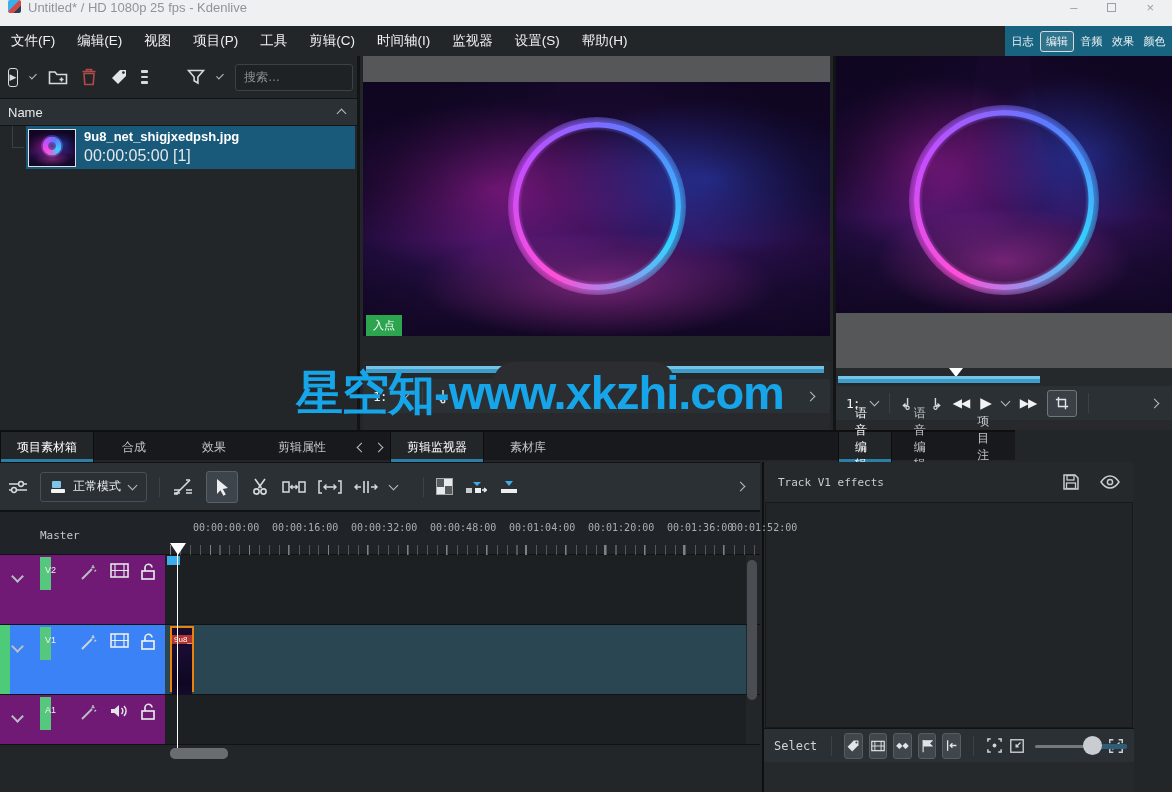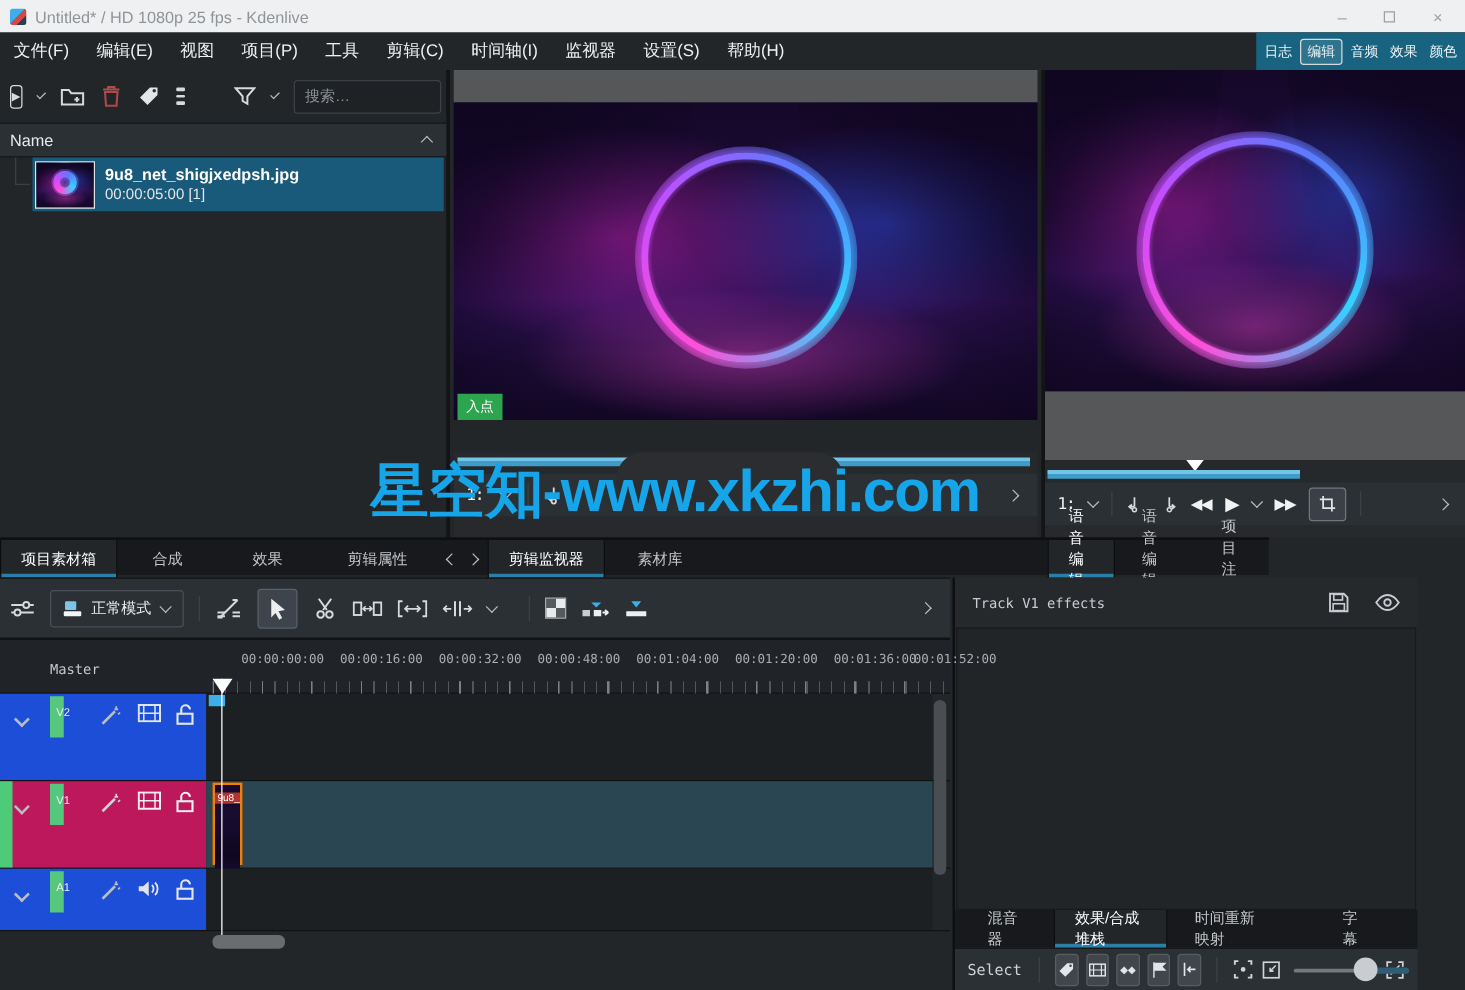--- a/index.html
+++ b/index.html
@@ -5,21 +5,21 @@
   * { margin:0; padding:0; box-sizing:border-box; }
   html,body { background:#191b1d; }
   .app { position:relative; width:1172px; height:792px; overflow:hidden;
          font-family:"Liberation Sans","DejaVu Sans",sans-serif; color:#e8eaec;
          background:#232629; }
   .abs { position:absolute; }
   .mono { font-family:"DejaVu Sans Mono","Liberation Mono",monospace; }
 
   
   .titlebar { left:0; top:0; width:1172px; height:26px; background:#eff0f2;
-              color:#8f9499; font-size:13px; display:flex; align-items:center; }
+              color:#8f9499; font-size:13px; display:flex; align-items:flex-start; }
   .appicon { width:13px; height:13px; margin:0 7px 0 8px;
              background:linear-gradient(135deg,#3daee9 0 45%,#d04a4a 45% 70%,#2c3e50 70%); border-radius:2px; }
   .winbtns { margin-left:auto; display:flex; align-items:center; gap:30px; margin-right:18px; color:#9aa0a5; }
   .winbtns span { cursor:default; font-size:13px; }
   .maxbox { width:9px; height:9px; border:1.4px solid #9aa0a5; display:inline-block; }
 
   
   .menubar { left:0; top:26px; width:1172px; height:30px; background:#232629; display:flex; align-items:center; }
   .menuitem { padding:0 11px; font-size:13.5px; color:#eff0f1; line-height:30px; }
   .wsblock { position:absolute; right:0; top:0; height:30px; width:167px; background:#186480;
@@ -46,21 +46,21 @@
   .searchbox::placeholder { color:#8b9095; }
   .nameheader { height:28px; background:#2b3034; border-top:1px solid #121416; border-bottom:1px solid #121416;
                 display:flex; align-items:center; padding:0 12px 0 8px; font-size:13px; color:#e8eaec; }
   .cliprow { position:relative; height:43px; display:flex; align-items:center; }
   .cliprow .sel { position:absolute; left:26px; top:0; right:2px; bottom:0; background:#19597a; }
   .treeline { position:absolute; left:12px; top:0; width:12px; height:22px;
               border-left:1px solid #3b4045; border-bottom:1px solid #3b4045; }
   .thumb { position:relative; z-index:2; width:48px; height:38px; margin-left:28px; border:1px solid #dfe2e5; }
   .clipmeta { position:relative; z-index:2; margin-left:8px; line-height:1.25; }
   .clipname { font-size:13px; font-weight:bold; color:#fff; }
-  .clipdur { font-size:12px; color:#e3e7e9; }
+  .clipdur { font-size:16px; color:#e3e7e9; }
 
   
   .scene { position:relative; overflow:hidden;
     background:
       radial-gradient(ellipse 55% 30% at 50% 80%, rgba(245,70,210,.40), transparent 70%),
       radial-gradient(ellipse 60% 55% at 28% 42%, rgba(205,35,185,.50), transparent 62%),
       radial-gradient(ellipse 55% 50% at 74% 38%, rgba(55,90,255,.48), transparent 62%),
       linear-gradient(180deg,#150828 0%,#1d0b3a 42%,#321258 62%,#1a0b33 82%,#120724 100%); }
   .scene::before { content:""; position:absolute; left:-8%; top:-10%; width:45%; height:120%;
       background:linear-gradient(115deg, rgba(10,4,26,.55) 0 30%, transparent 70%); transform:rotate(8deg); }
@@ -132,23 +132,23 @@
   
   .tlarea { left:0; top:512px; width:760px; height:304px; background:#232629; }
   .tlruler { position:absolute; left:0; top:0; width:760px; height:43px; background:#202327; border-bottom:1px solid #101214; }
   .master { position:absolute; left:40px; top:17px; font-size:11px; color:#c3c7cb; }
   .rlabel { position:absolute; top:10px; font-size:10px; color:#a9aeb3;margin-left:25px; }
   .ticks { position:absolute; left:170px; top:33px; width:586px; height:10px;
            background:
              repeating-linear-gradient(90deg,#7d8185 0 1px,transparent 1px 39.5px),
              repeating-linear-gradient(90deg,#53575b 0 1px,transparent 1px 9.9px); }
   .trackrow { position:absolute; left:0; width:760px; border-bottom:1px solid #101214; }
-  .thead { position:absolute; left:0; top:0; width:165px; height:100%; background:#1d4ed8; display:flex; }
+  .thead { position:absolute; left:0; top:0; width:165px; height:100%; background:#701a75; display:flex; }
   .tbody { position:absolute; left:165px; top:0; right:14px; height:100%; background:#1d2023; }
-  .trackrow.active .thead { background:#be185d; }
+  .trackrow.active .thead { background:#3b82f6; }
   .trackrow.active .tbody { background:#2a4653; }
   .activebar { position:absolute; left:0; top:0; width:10px; height:100%; background:#4ecb78; z-index:2; }
   .ttag { position:absolute; left:40px; top:2px; width:11px; height:33px; background:#55c87e; }
   .ttaglabel { position:absolute; left:45px; top:10px; font-size:9px; color:#eef1f2; z-index:2; }
   .thchev { position:absolute; left:13px; top:12px; }
   .thchev .chev { width:9px; height:9px; border-width:2px; }
   .thico { position:absolute; top:8px; }
   .tlclip { position:absolute; left:170px; top:1px; width:24px; height:66px; border:2px solid #e8820c; background:#160b2e; }
   .tlcliplabel { height:11px; background:#b03430; color:#fff; font-size:8px; line-height:11px; padding-left:2px; overflow:hidden; }
   .tlclipbody { height:100%; background:linear-gradient(180deg,#1a0d33,#0f0722 60%,#1c0e36); }
@@ -426,26 +426,20 @@
           </svg>
       </span>
       <span class="ico">
         <svg width="20" height="14" viewBox="0 0 20 14">
             <path d="M1 7c3-4.5 6-6 9-6s6 1.5 9 6c-3 4.5-6 6-9 6s-6-1.5-9-6z" fill="none" stroke="#c8ccd0" stroke-width="1.5"></path>
             <circle cx="10" cy="7" r="2.6" fill="none" stroke="#c8ccd0" stroke-width="1.5"></circle>
           </svg>
       </span>
     </div>
     <div class="fxbody"></div>
-    <div class="btabs">
-      <span class="dtab" style="padding:0 26px">混音器</span>
-      <span class="dtab active">效果/合成堆栈</span>
-      <span class="dtab" style="padding:0 22px">时间重新映射</span>
-      <span class="dtab" style="padding:0 42px">字幕</span>
-    </div>
     <div class="statusbar">
       <span class="mono" style="font-size:12px;color:#d0d4d8;margin-right:8px">Select</span>
       <span class="vsep" style="margin-right:6px"></span>
       <span class="sbtn">
         <svg width="14" height="14" viewBox="0 0 18 18">
             <path d="M10 2h6v6l-8 8-6-6z" fill="#e3e6e8"></path>
             <circle cx="13.4" cy="4.6" r="1.3" fill="#41464c"></circle>
           </svg>
       </span>
       <span class="sbtn">

